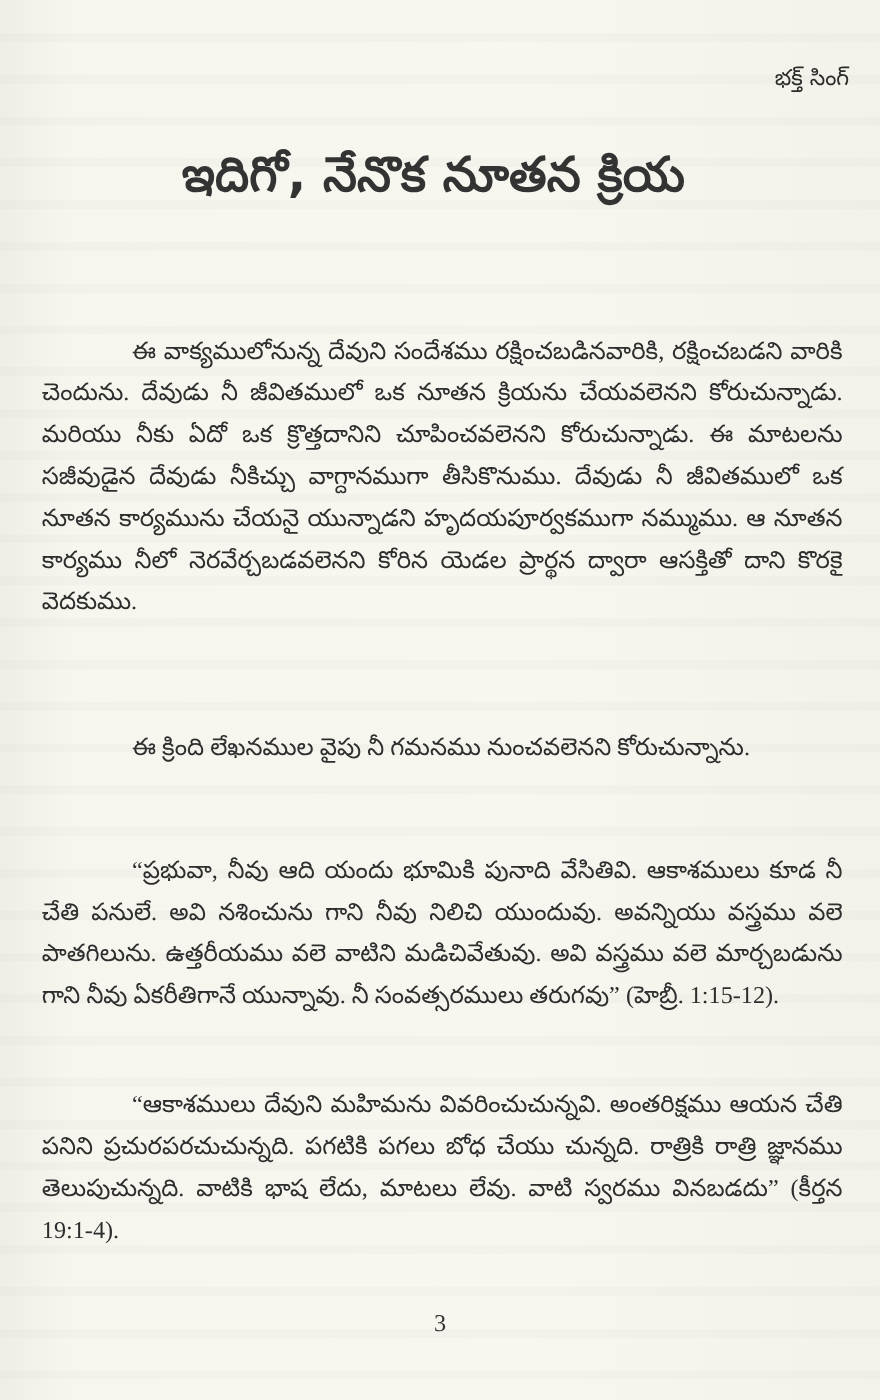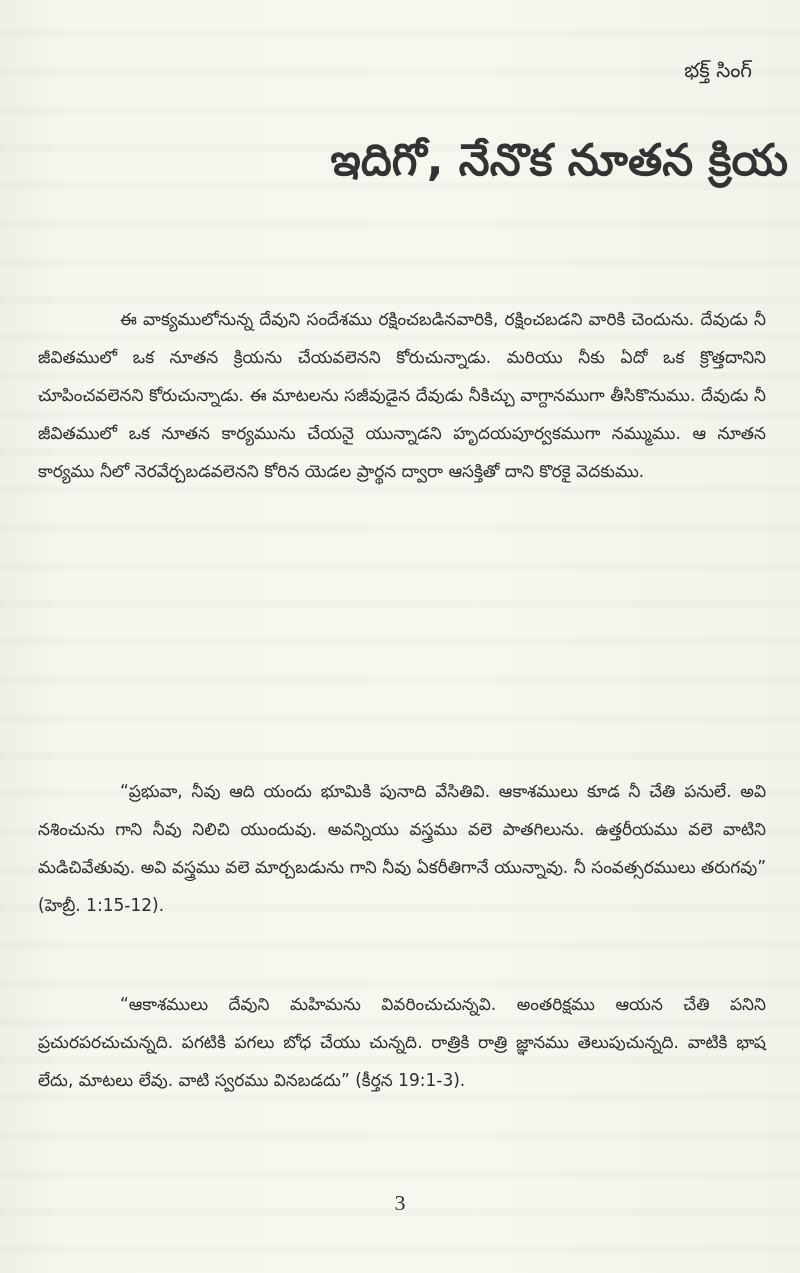--- a/index.html
+++ b/index.html
@@ -17,44 +17,45 @@
   }
   .page {
     position: absolute;
     left: 0; top: 0;
     width: 800px; height: 1273px;
     background: linear-gradient(90deg, #efeee6 0%, #f6f5ee 8%, #f7f6ef 60%, #f3f2ea 100%);
   }
   .running-header {
     position: absolute;
     top: 58px;
-    right: 48px;
+    right: 28px;
     font-size: 20px;
     color: #2b2b2b;
   }
   .title {
     position: absolute;
     top: 128px;
     left: 0;
     width: 788px;
-    text-align: right;
+    text-align: center;
     font-weight: bold;
     font-size: 44px;
     line-height: 64px;
     color: #333;
     letter-spacing: 0px;
   }
   .body-text {
     position: absolute;
     left: 38px;
     width: 728px;
-    font-size: 17px;
+    font-size: 22px;
     line-height: 38px;
     color: #2e2e2e;
     text-align: justify;
+    font-family: Liberation Serif, serif;
   }
   .para {
     margin: 0;
     text-indent: 82px;
   }
   .p1 { position: absolute; top: 300px; left: 38px; width: 728px; }
   .p2 { position: absolute; top: 660px; left: 38px; width: 728px; }
   .p3 { position: absolute; top: 772px; left: 38px; width: 728px; }
   .p4 { position: absolute; top: 985px; left: 38px; width: 728px; }
   .page-number {
@@ -83,23 +84,26 @@
   <div class="running-header">భక్త్ సింగ్</div>
 
   <div class="title">
     <div>ఇదిగో, నేనొక నూతన క్రియ</div>
   </div>
 
   <div class="body-text p1">
     <p class="para">ఈ వాక్యములోనున్న దేవుని సందేశము రక్షించబడినవారికి, రక్షించబడని వారికి చెందును. దేవుడు నీ జీవితములో ఒక నూతన క్రియను చేయవలెనని కోరుచున్నాడు. మరియు నీకు ఏదో ఒక క్రొత్తదానిని చూపించవలెనని కోరుచున్నాడు. ఈ మాటలను సజీవుడైన దేవుడు నీకిచ్చు వాగ్దానముగా తీసికొనుము. దేవుడు నీ జీవితములో ఒక నూతన కార్యమును చేయనై యున్నాడని హృదయపూర్వకముగా నమ్ముము. ఆ నూతన కార్యము నీలో నెరవేర్చబడవలెనని కోరిన యెడల ప్రార్థన ద్వారా ఆసక్తితో దాని కొరకై వెదకుము.</p>
   </div>
 
+  <div class="body-text p2">
+    <p class="para">ఈ క్రింది లేఖనముల వైపు నీ గమనము నుంచవలెనని కోరుచున్నాను.</p>
+  </div>
 
   <div class="body-text p3">
     <p class="para">“ప్రభువా, నీవు ఆది యందు భూమికి పునాది వేసితివి. ఆకాశములు కూడ నీ చేతి పనులే. అవి నశించును గాని నీవు నిలిచి యుందువు. అవన్నియు వస్త్రము వలె పాతగిలును. ఉత్తరీయము వలె వాటిని మడిచివేతువు. అవి వస్త్రము వలె మార్చబడును గాని నీవు ఏకరీతిగానే యున్నావు. నీ సంవత్సరములు తరుగవు” (హెబ్రీ. 1:15-12).</p>
   </div>
 
   <div class="body-text p4">
-    <p class="para">“ఆకాశములు దేవుని మహిమను వివరించుచున్నవి. అంతరిక్షము ఆయన చేతి పనిని ప్రచురపరచుచున్నది. పగటికి పగలు బోధ చేయు చున్నది. రాత్రికి రాత్రి జ్ఞానము తెలుపుచున్నది. వాటికి భాష లేదు, మాటలు లేవు. వాటి స్వరము వినబడదు” (కీర్తన 19:1-3).</p>
+    <p class="para">“ఆకాశములు దేవుని మహిమను వివరించుచున్నవి. అంతరిక్షము ఆయన చేతి పనిని ప్రచురపరచుచున్నది. పగటికి పగలు బోధ చేయు చున్నది. రాత్రికి రాత్రి జ్ఞానము తెలుపుచున్నది. వాటికి భాష లేదు, మాటలు లేవు. వాటి స్వరము వినబడదు” (కీర్తన 19:1-4).</p>
   </div>
 
   <div class="page-number">3</div>
 </div>
 
 </body></html>

